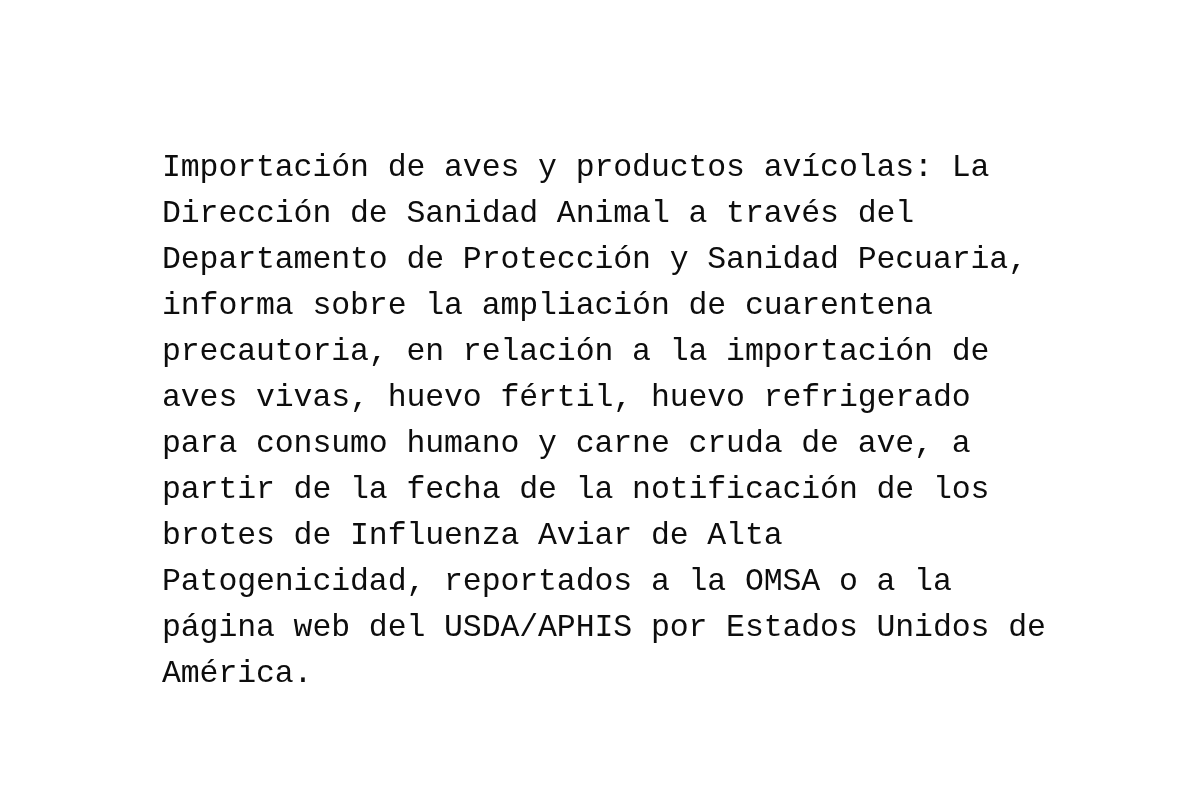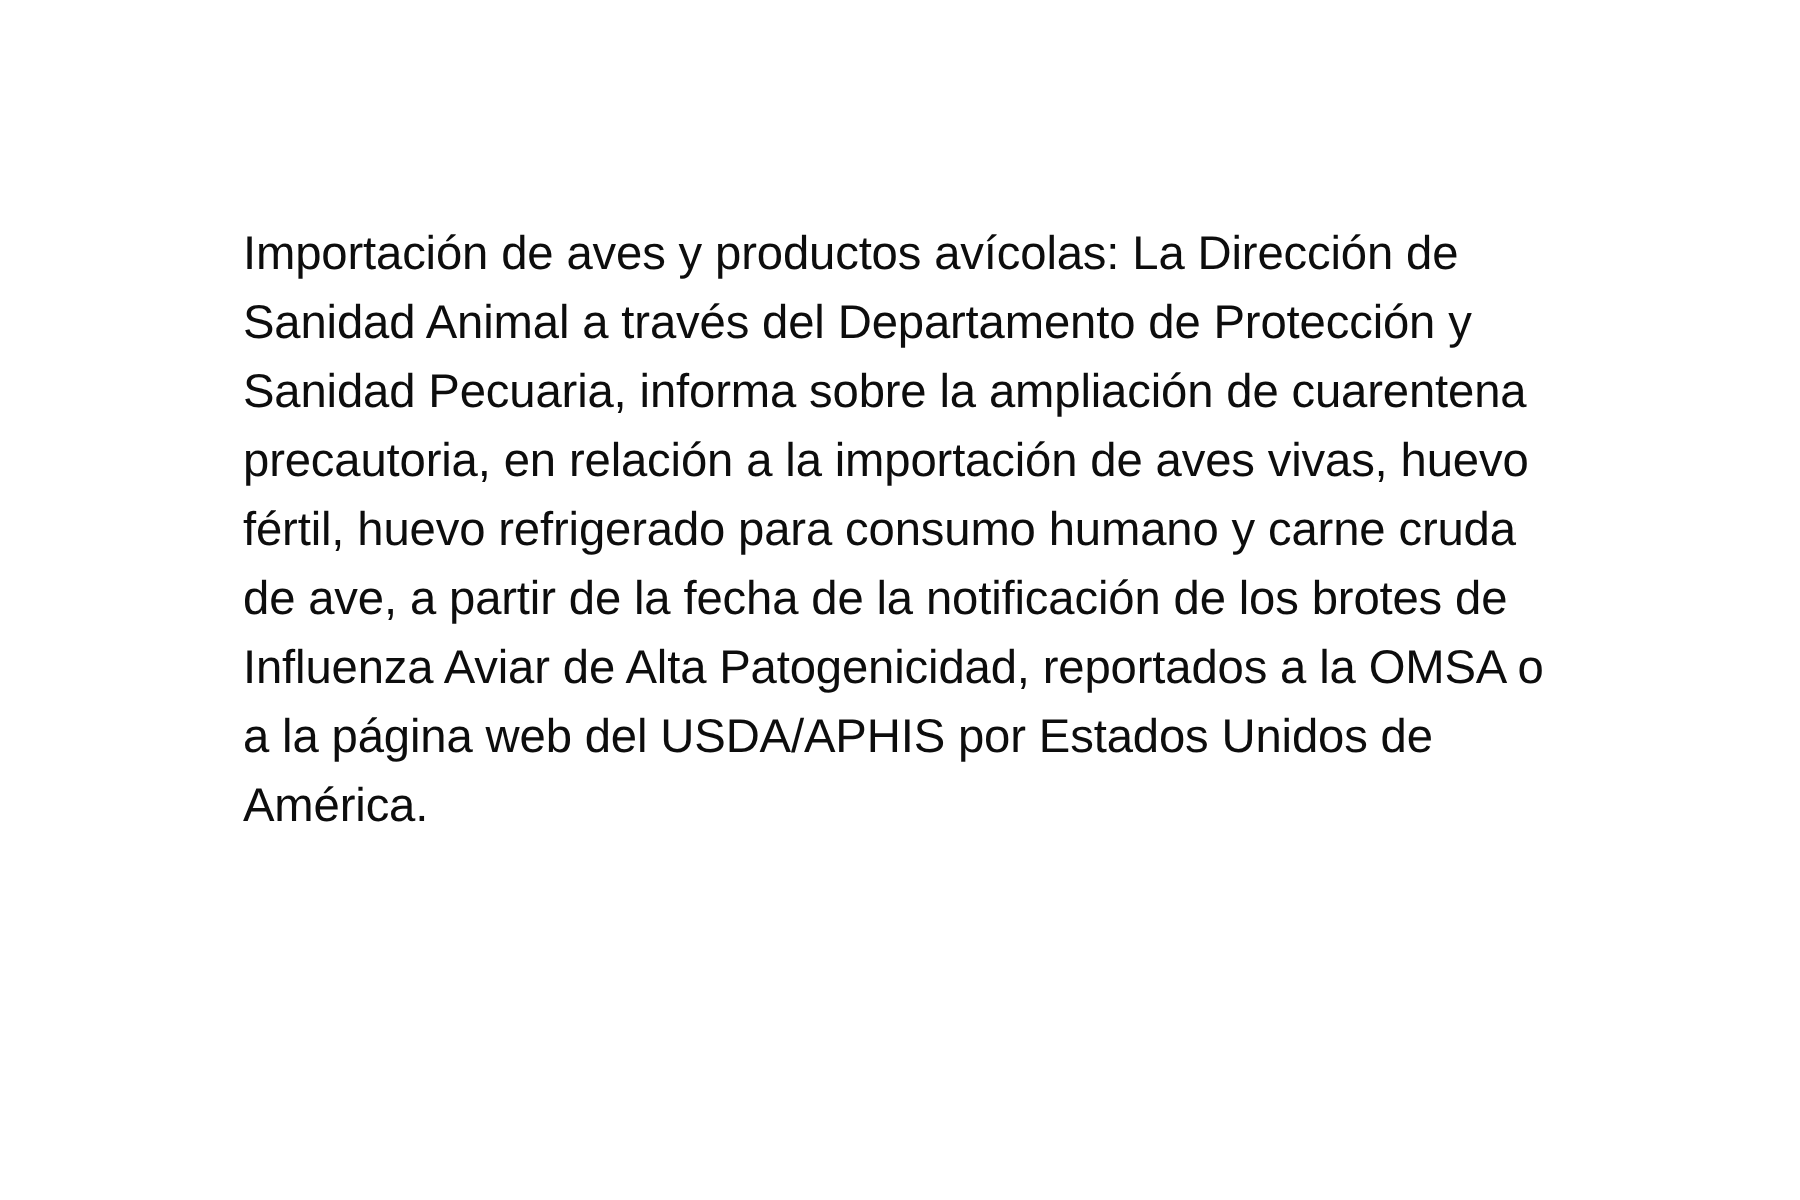--- a/index.html
+++ b/index.html
@@ -21,21 +21,21 @@
     box-sizing: border-box;
   }
   .content-block {
     position: absolute;
     left: 162px;
     top: 145px;
     width: 885px;
   }
   .body-text {
     margin: 0;
-    font-family: Liberation Sans, sans-serif;
+    font-family: Liberation Mono, monospace;
     font-size: 31.5px;
     line-height: 46px;
     color: #0d0d0d;
     font-weight: 400;
     letter-spacing: -0.1px;
     text-align: left;
     white-space: pre-wrap;
   }
 </style>
 </head>

